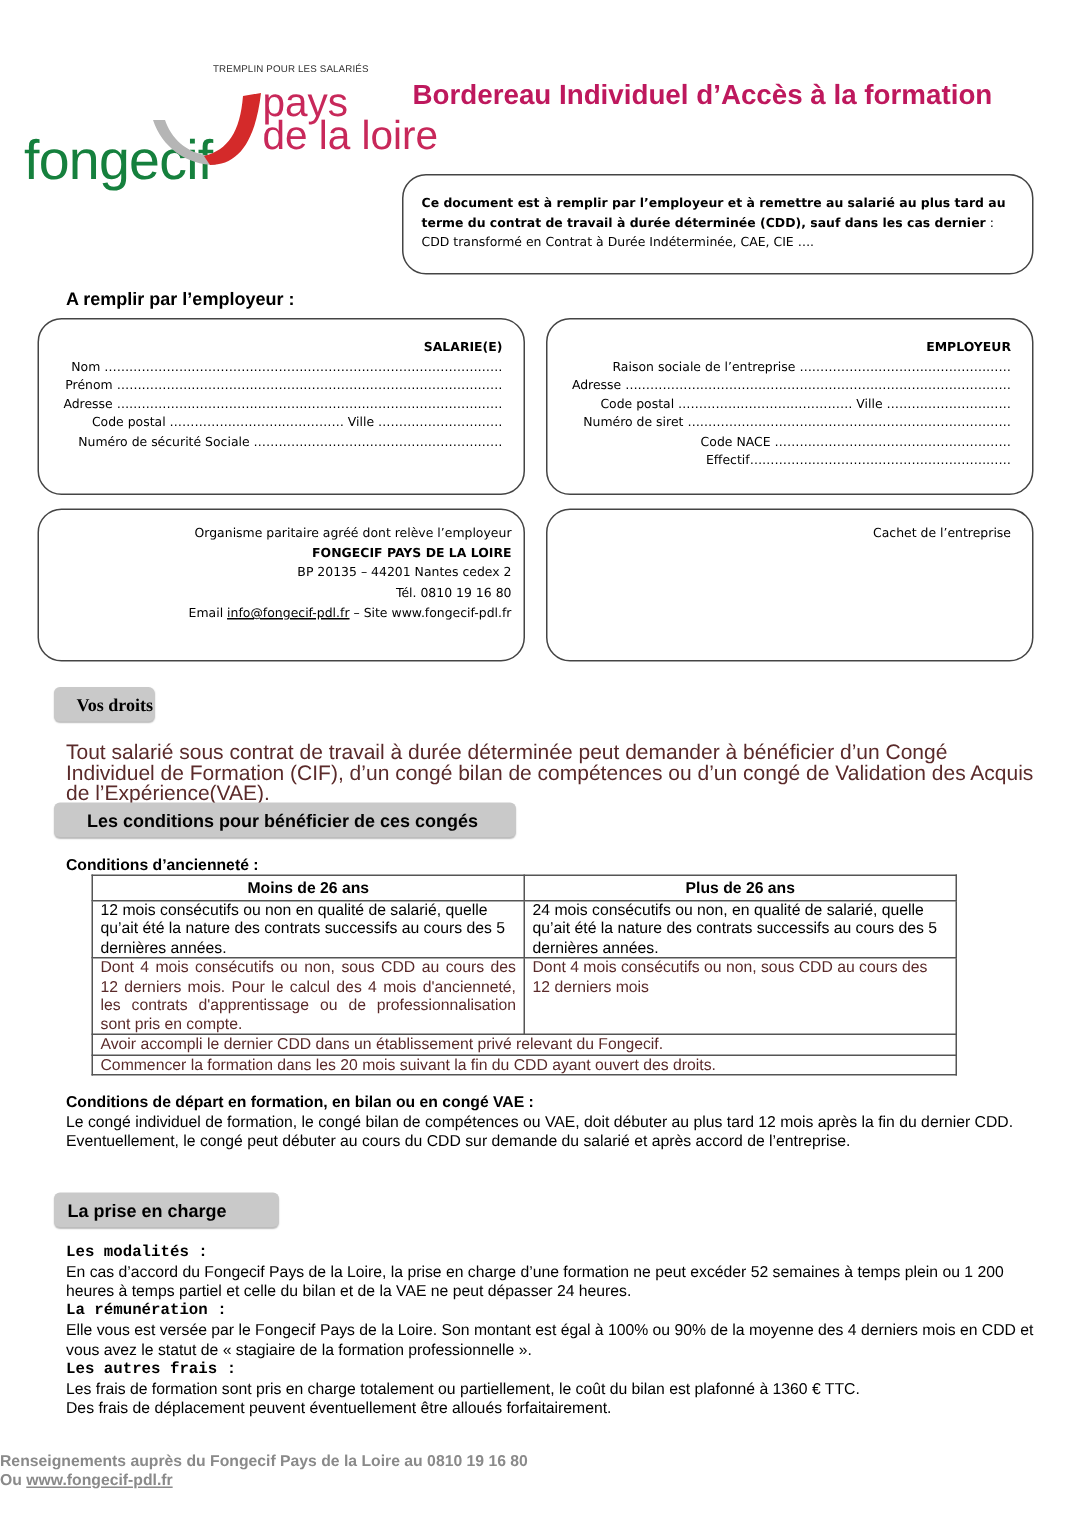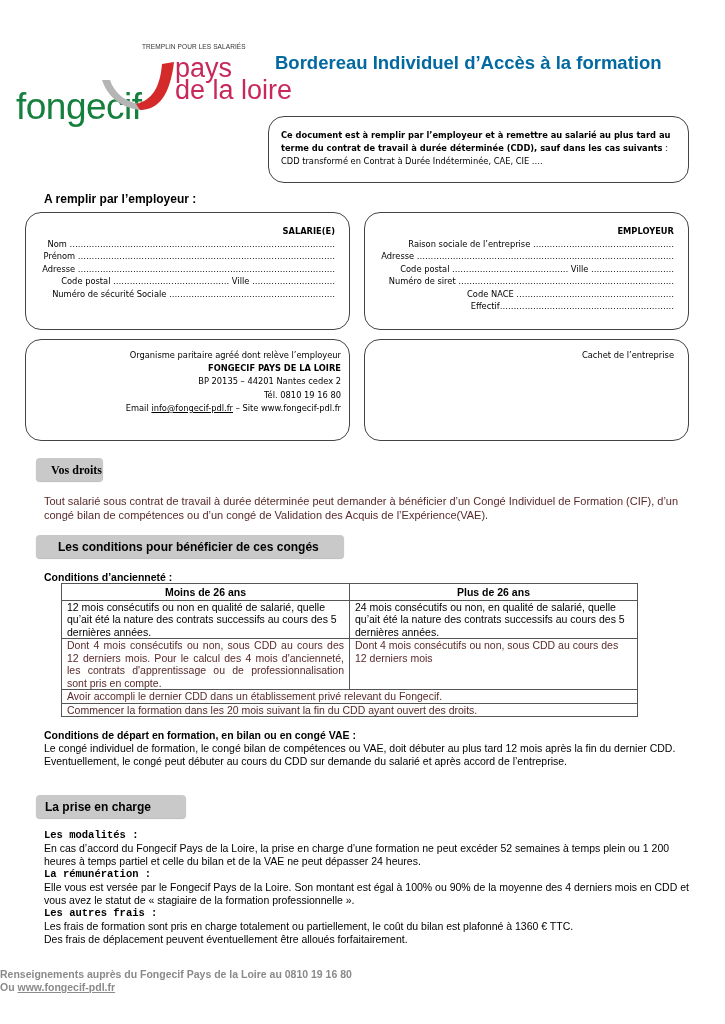--- a/index.html
+++ b/index.html
@@ -3,38 +3,38 @@
 <meta charset="utf-8">
 <style>
   html, body { margin:0; padding:0; background:#ffffff; }
   body { width:725px; height:1024px; position:relative; overflow:hidden; font-family:"Liberation Sans", sans-serif; color:#000; }
   .abs { position:absolute; }
   
   .logo-tagline { left:142px; top:43px; font-size:6.5px; color:#333; letter-spacing:0.1px; font-family:"Liberation Sans", sans-serif; }
   .logo-fongecif { left:16px; top:50px; font-size:37px; color:#15803d; font-family:"Liberation Sans", sans-serif; letter-spacing:-0.5px;margin-top:36px; }
   .logo-swoosh { left:100px; top:58px; width:80px; height:55px; }
   .logo-pays { left:175px; top:57px; font-size:27px; color:#c8285a; line-height:22px; font-family:"Liberation Sans", sans-serif; }
-  .title { left:275px; top:52px; font-size:18.5px; font-weight:bold; color:#0369a1; }
+  .title { left:275px; top:52px; font-size:18.5px; font-weight:bold; color:#be185d; }
   .box { border:1.5px solid #444; border-radius:16px; box-sizing:border-box; }
   .intro-box { left:268px; top:116px; width:421px; height:67px; padding:12px 12px; font-family:"DejaVu Sans", sans-serif; font-size:8.3px; line-height:13px; }
   .intro-box b { font-weight:bold; }
   .remplir { left:44px; top:192px; font-size:12px; font-weight:bold; }
   .sal-box { left:25px; top:212px; width:325px; height:118px; padding:12px 14px; }
   .emp-box { left:364px; top:212px; width:325px; height:118px; padding:12px 14px; }
   .form-text { font-family:"DejaVu Sans", sans-serif; font-size:8.3px; line-height:12.5px; white-space:nowrap;text-align:right; }
   .form-text .head { font-weight:bold; }
   .org-box { left:25px; top:339px; width:325px; height:102px; padding:9px 8px; text-align:center; }
   .org-box .form-text { line-height:13.2px; }
   .cachet-box { left:364px; top:339px; width:325px; height:102px; padding:9px 14px; }
   .section-pill { background:#c9c9c9; border-radius:4px; font-weight:bold; font-size:12px; box-shadow:0 1px 1px #bbb; box-sizing:border-box; }
   .pill-droits { left:36px; top:458px; width:67px; height:23px; padding:5px 0 0 15px;font-family:Liberation Serif, serif; }
   .pill-cond { left:36px; top:535px; width:308px; height:23px; padding:5px 0 0 22px; }
   .pill-prise { left:36px; top:795px; width:150px; height:23px; padding:5px 0 0 9px; }
   .brown { color:#5a2a2a; }
-  .droits-text { left:44px; top:495px; width:650px; font-size:11px; line-height:13.5px; }
+  .droits-text { left:44px; top:495px; width:650px; font-size:14px; line-height:13.5px; }
   .anc-label { left:44px; top:571px; font-size:10.5px; font-weight:bold; }
   table.cond { position:absolute; left:61px; top:583px; width:577px; border-collapse:collapse; font-size:10.5px; line-height:12.5px; }
   table.cond td, table.cond th { border:1px solid #555; padding:0 5px; vertical-align:top; }
   table.cond th { font-weight:bold; text-align:center; padding:2px 5px 1px; }
   table.cond td.just { text-align:justify; }
   .dep-title { left:44px; top:729px; font-size:10.5px; font-weight:bold; }
   .dep-text { left:44px; top:742px; width:655px; font-size:10.5px; line-height:13px; }
   .prise { left:44px; top:829px; width:655px; font-size:10.5px; line-height:13px; }
   .prise .h { font-weight:bold;font-family:Liberation Mono, monospace; }
   .footer { left:0; top:968px; width:725px; text-align:left; font-size:10.5px; font-weight:bold; color:#8a8a8a; line-height:13px; }
@@ -50,21 +50,21 @@
   <path d="M40 52 C 58 52, 70 38, 74 4 L 62 6 C 60 30, 52 42, 36 46 Z" fill="#d42a2a"></path>
 </svg>
 <div class="abs logo-pays">
   <div>pays</div>
   <div>de la loire</div>
 </div>
 
 <div class="abs title">Bordereau Individuel d’Accès à la formation</div>
 
 <div class="abs box intro-box">
-  <b>Ce document est à remplir par l’employeur et à remettre au salarié au plus tard au terme du contrat de travail à durée déterminée (CDD), sauf dans les cas suivants</b><span> :</span><br>
+  <b>Ce document est à remplir par l’employeur et à remettre au salarié au plus tard au terme du contrat de travail à durée déterminée (CDD), sauf dans les cas dernier</b><span> :</span><br>
   <span>CDD transformé en Contrat à Durée Indéterminée, CAE, CIE ….</span>
 </div>
 
 <div class="abs remplir">A remplir par l’employeur :</div>
 
 <div class="abs box sal-box form-text">
   <div class="head">SALARIE(E)</div>
   <div>Nom ……………………………………………………………………………………</div>
   <div>Prénom …………………………………………………………………………………</div>
   <div>Adresse …………………………………………………………………………………</div>

